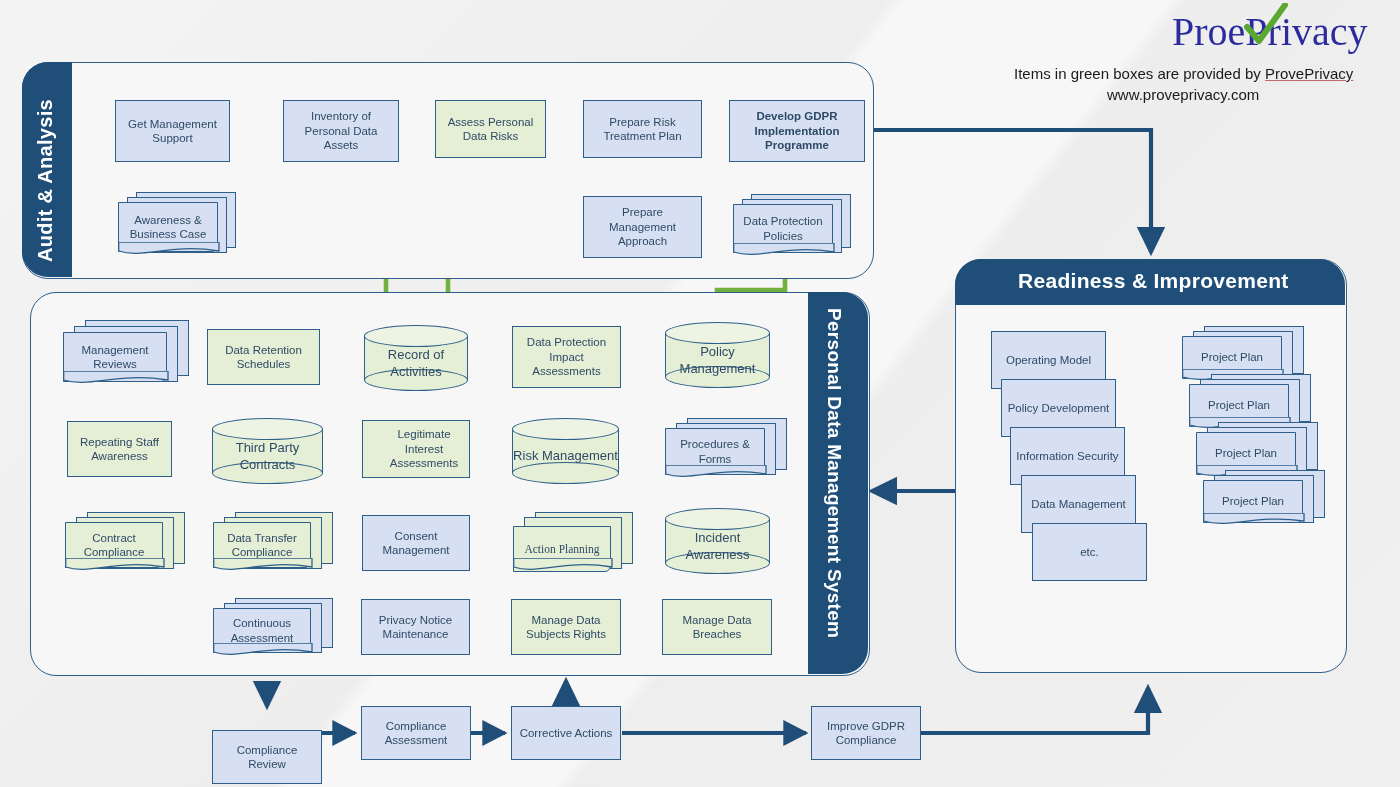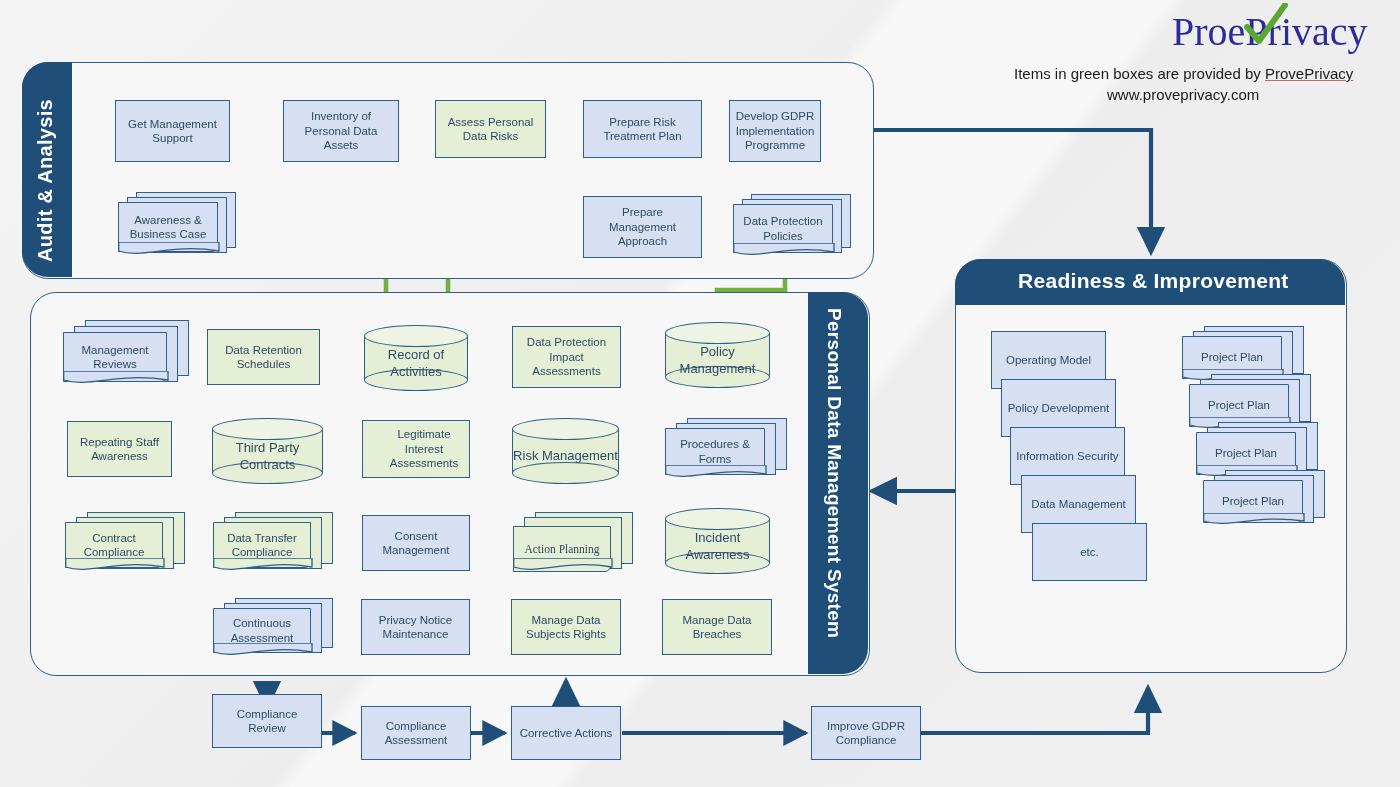--- a/index.html
+++ b/index.html
@@ -197,21 +197,21 @@
   </div>
 
   <div class="node rect green" style="left:435px;top:100px;width:111px;height:58px;">
     <span>Assess Personal Data Risks</span>
   </div>
 
   <div class="node rect blue" style="left:583px;top:100px;width:119px;height:58px;">
     <span>Prepare Risk Treatment Plan</span>
   </div>
 
-  <div class="node rect blue" style="left:729px;top:100px;width:92px;height:62px;">
+  <div class="node rect blue" style="left:729px;top:100px;width:136px;height:62px;font-weight:bold;">
     <span>Develop GDPR Implementation Programme</span>
   </div>
 
   <div class="node rect blue" style="left:583px;top:196px;width:119px;height:62px;">
     <span>Prepare Management Approach</span>
   </div>
 
   <div class="stack" style="left:733px;top:194px;width:118px;height:68px;">
     <div class="sheet blue" style="left:18px;top:0;width:100px;height:54px;"></div>
     <div class="sheet blue" style="left:9px;top:5px;width:100px;height:54px;"></div>
@@ -420,21 +420,21 @@
     <div class="sheet blue" style="left:22px;top:0;width:100px;height:48px;"></div>
     <div class="sheet blue" style="left:11px;top:5px;width:100px;height:48px;"></div>
     <div class="front blue" style="top:10px;width:100px;height:43px;">
       <span>Project Plan</span>
     </div>
     <svg class="wave" width="102" height="15" viewBox="0 0 102 15" style="left:0;top:43px;">
       <path d="M0.7,0 L0.7,8 C26,16 52,1 101,8 L101,0 z" fill="#d6e0f2" stroke="#2e5f8a" stroke-width="1.3"></path>
     </svg>
   </div>
 
-  <div class="node rect blue" style="left:212px;top:694px;width:110px;height:54px;">
+  <div class="node rect blue" style="left:212px;top:730px;width:110px;height:54px;">
     <span>Compliance Review</span>
   </div>
   <div class="node rect blue" style="left:361px;top:706px;width:110px;height:54px;">
     <span>Compliance Assessment</span>
   </div>
   <div class="node rect blue" style="left:511px;top:706px;width:110px;height:54px;">
     <span>Corrective Actions</span>
   </div>
   <div class="node rect blue" style="left:811px;top:706px;width:110px;height:54px;">
     <span>Improve GDPR Compliance</span>

